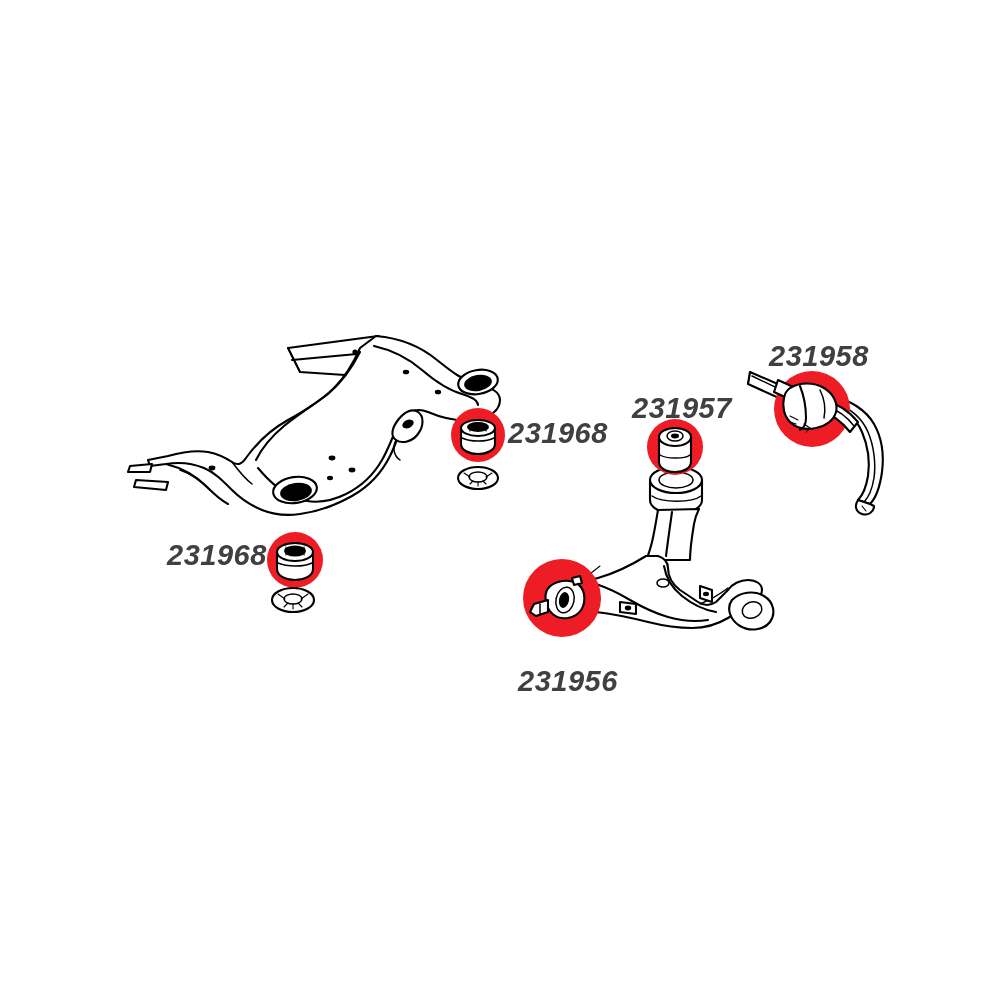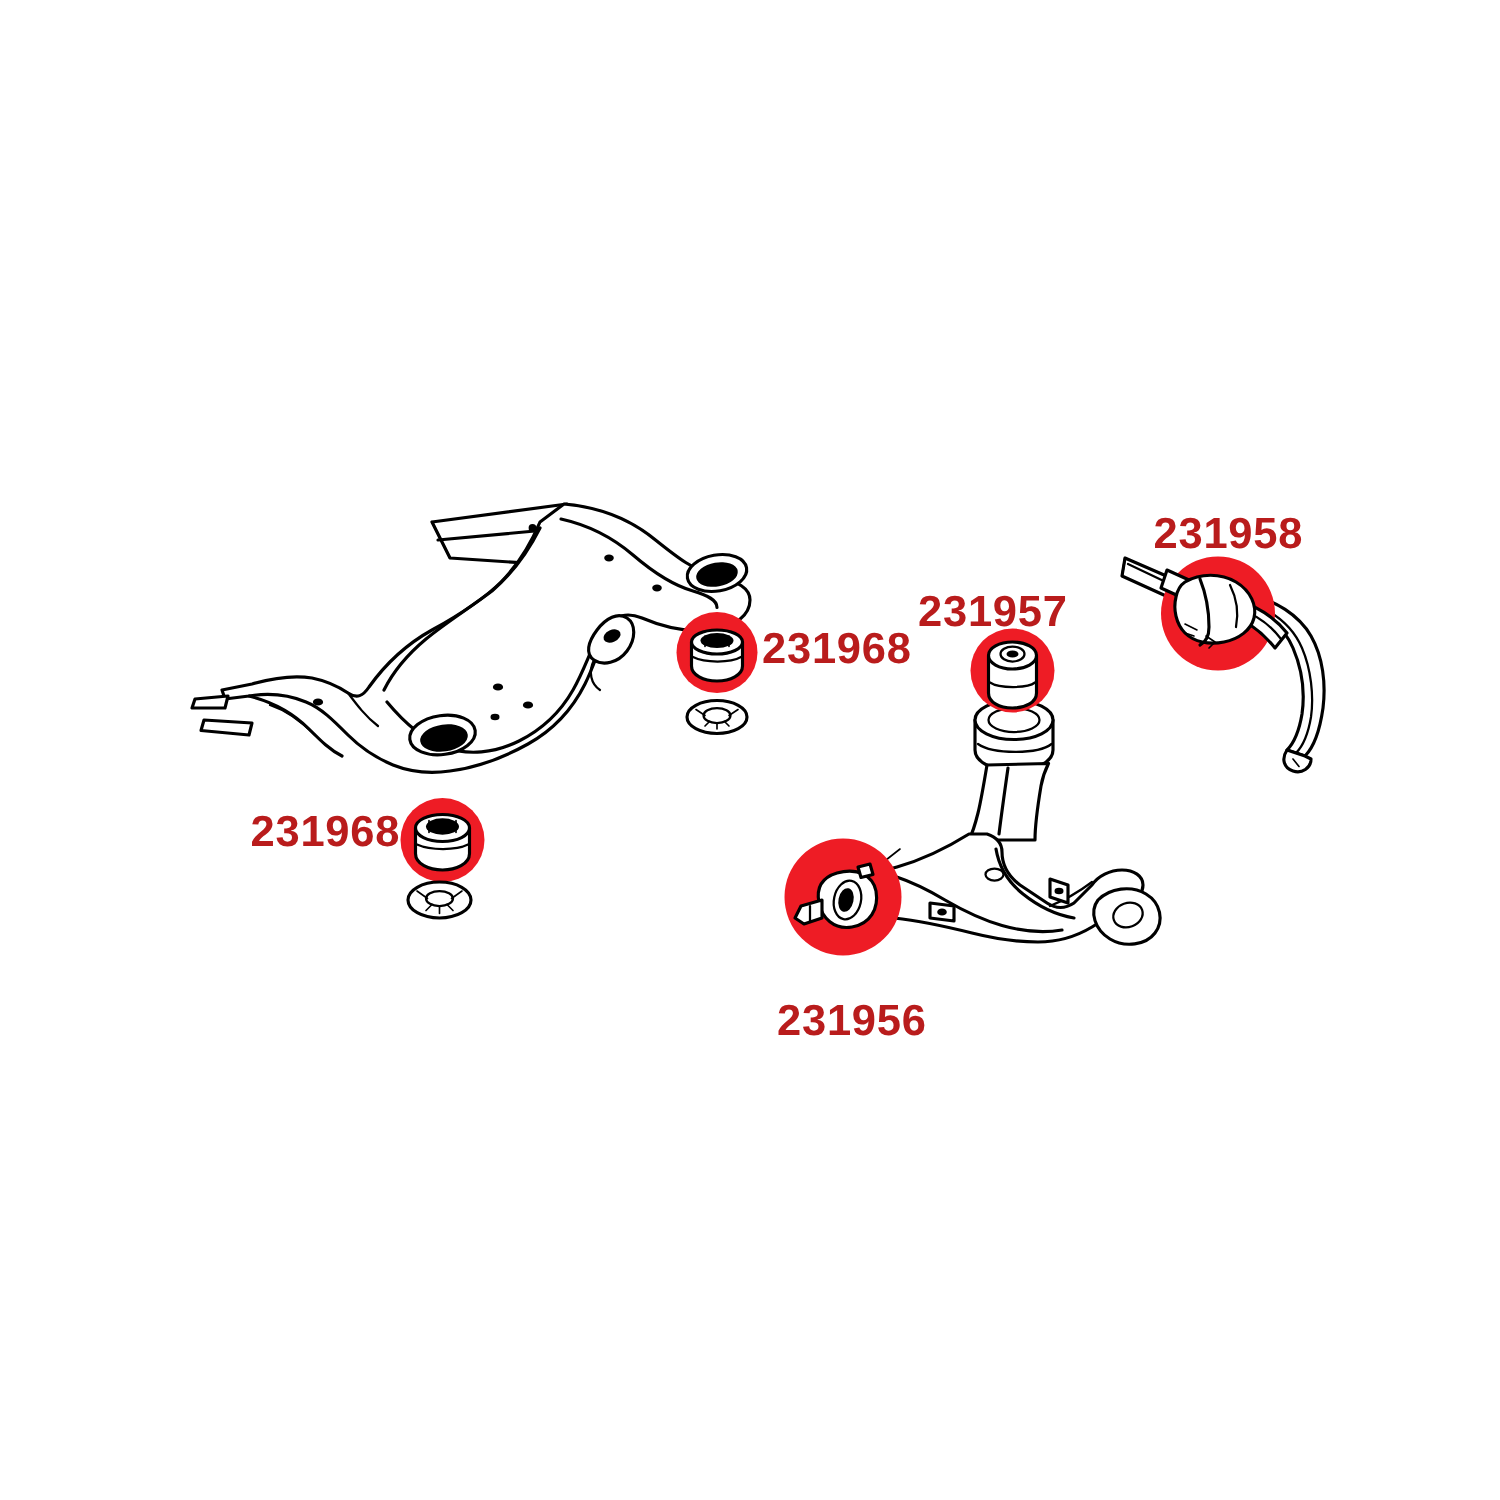--- a/index.html
+++ b/index.html
@@ -66,23 +66,24 @@
   .fill-black {
     fill: #000000;
     stroke: none;
   }
   .part-label {
     position: absolute;
     font-family: "Liberation Sans", sans-serif;
     font-weight: bold;
     font-size: 29px;
     letter-spacing: 0.5px;
-    color: #b91c1c;
+    color: #404040;
     white-space: nowrap;
     line-height: 1;
+    font-style: italic;
   }
 </style>
 </head>
 <body style="background: rgb(255, 255, 255);">
 
 <div id="diagram-root">
 
   <svg class="diagram-svg" viewBox="0 0 1000 1000" xmlns="http://www.w3.org/2000/svg">
 
     <g>
@@ -338,21 +339,21 @@
         <path class="line-thin" d="M 820 390 C 824 398 826 408 824 418"></path>
         <path class="line-hair" d="M 790 416 L 798 420 M 790 422 L 796 424"></path>
         <path class="line-hair" d="M 804 424 L 810 428 L 806 432"></path>
       </g>
     </g>
 
   </svg>
 
   <div class="part-label" style="left:769px; top:342px;">231958</div>
 
-  <div class="part-label" style="left:612px; top:394px;">231957</div>
+  <div class="part-label" style="left:632px; top:394px;">231957</div>
 
   <div class="part-label" style="left:508px; top:419px;">231968</div>
 
   <div class="part-label" style="left:167px; top:541px;">231968</div>
 
   <div class="part-label" style="left:518px; top:667px;">231956</div>
 
 </div>
 
 </body></html>

